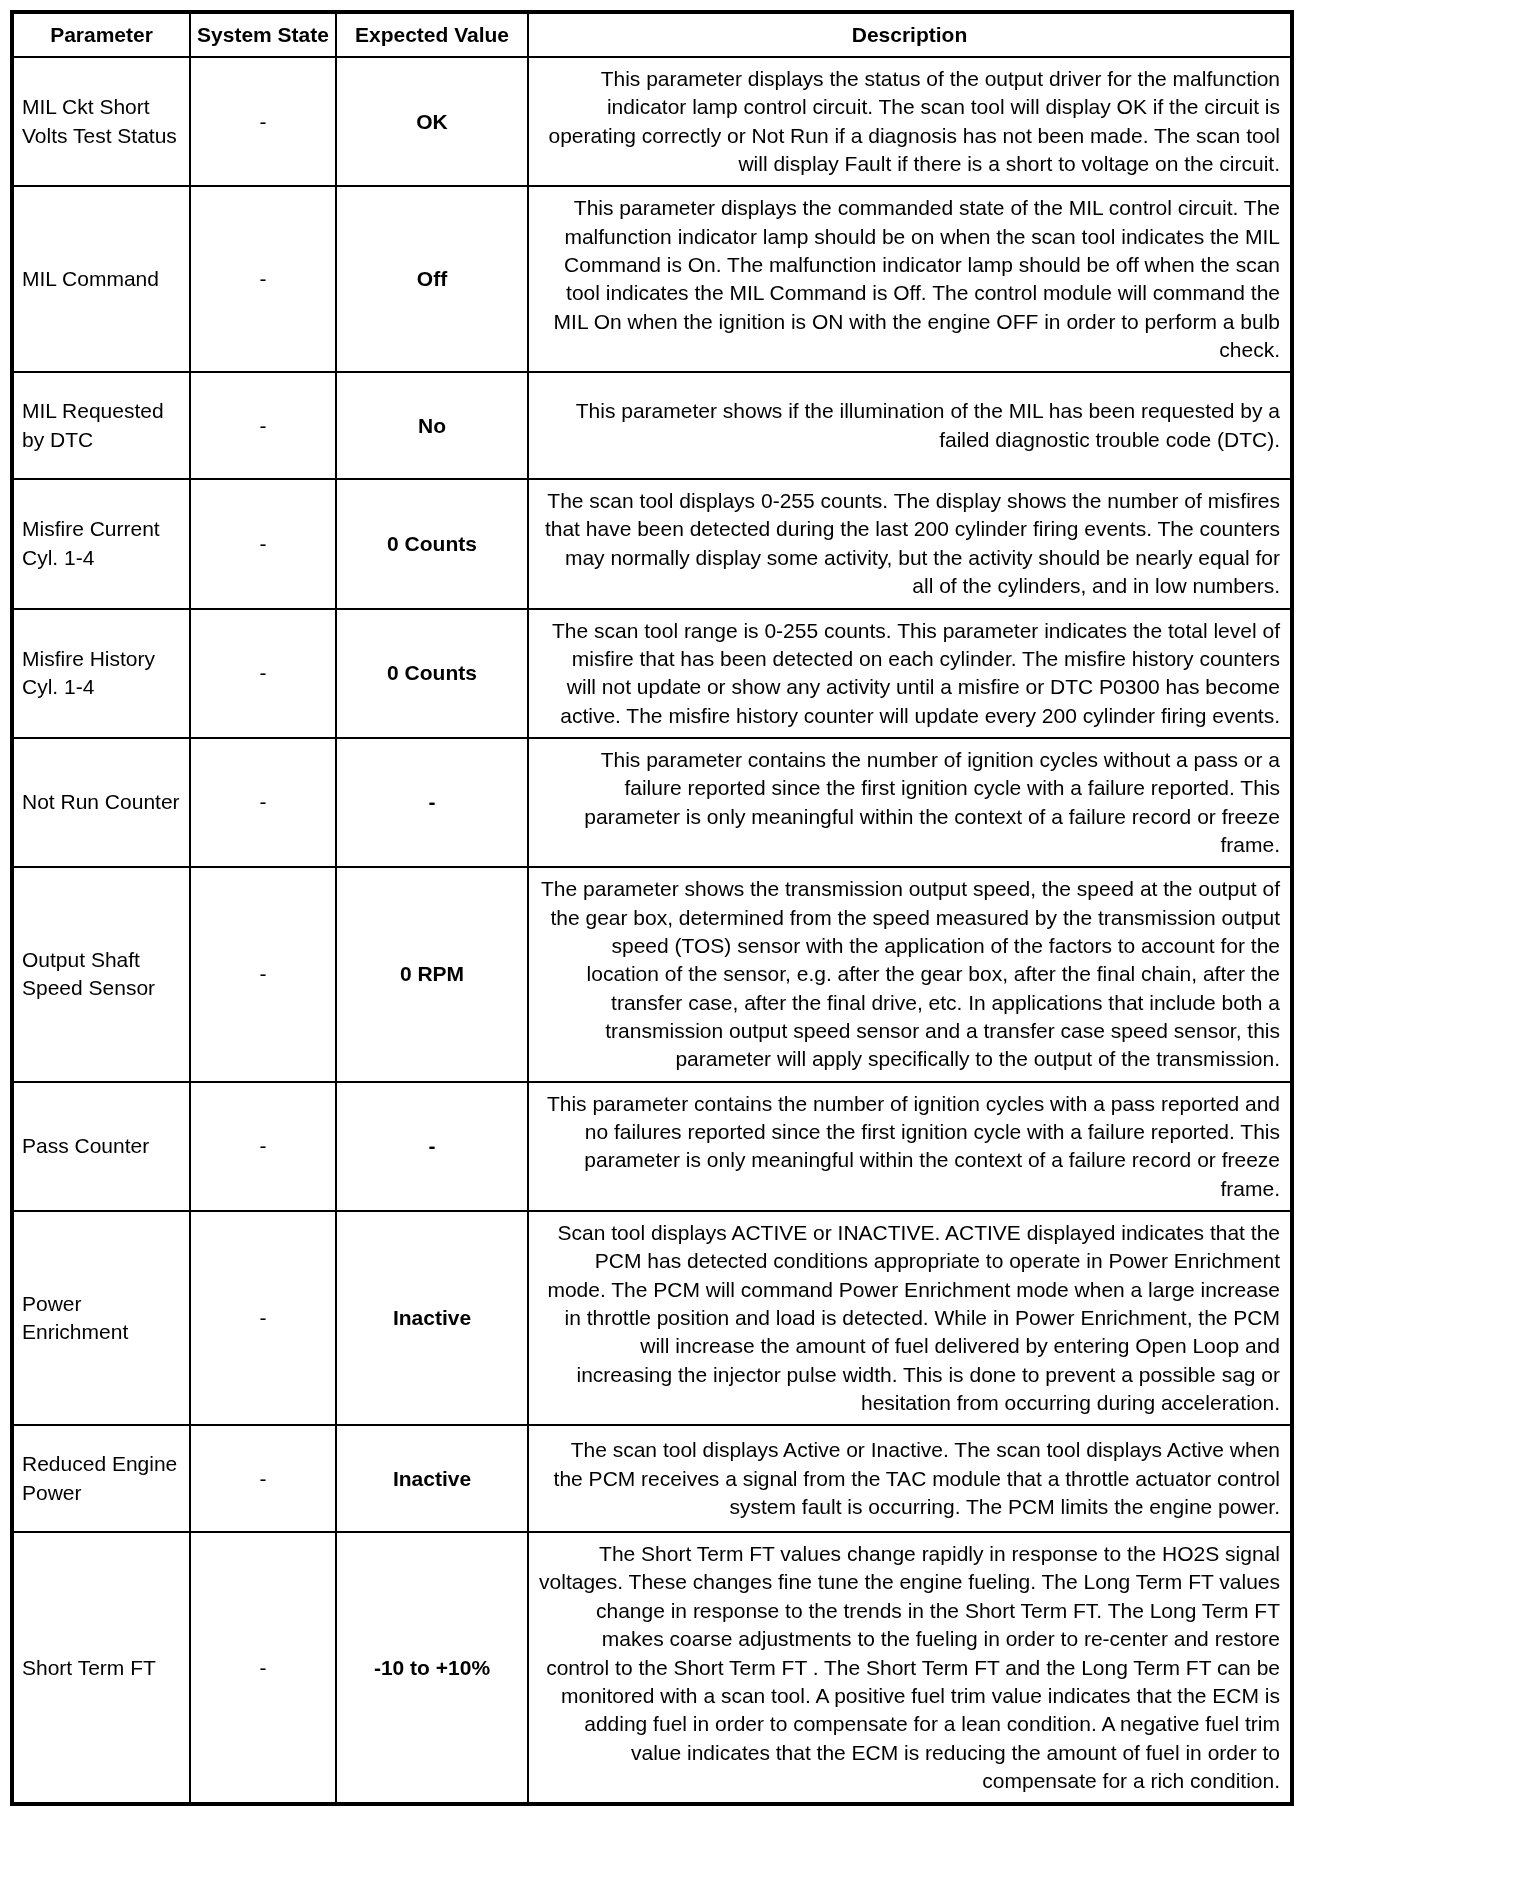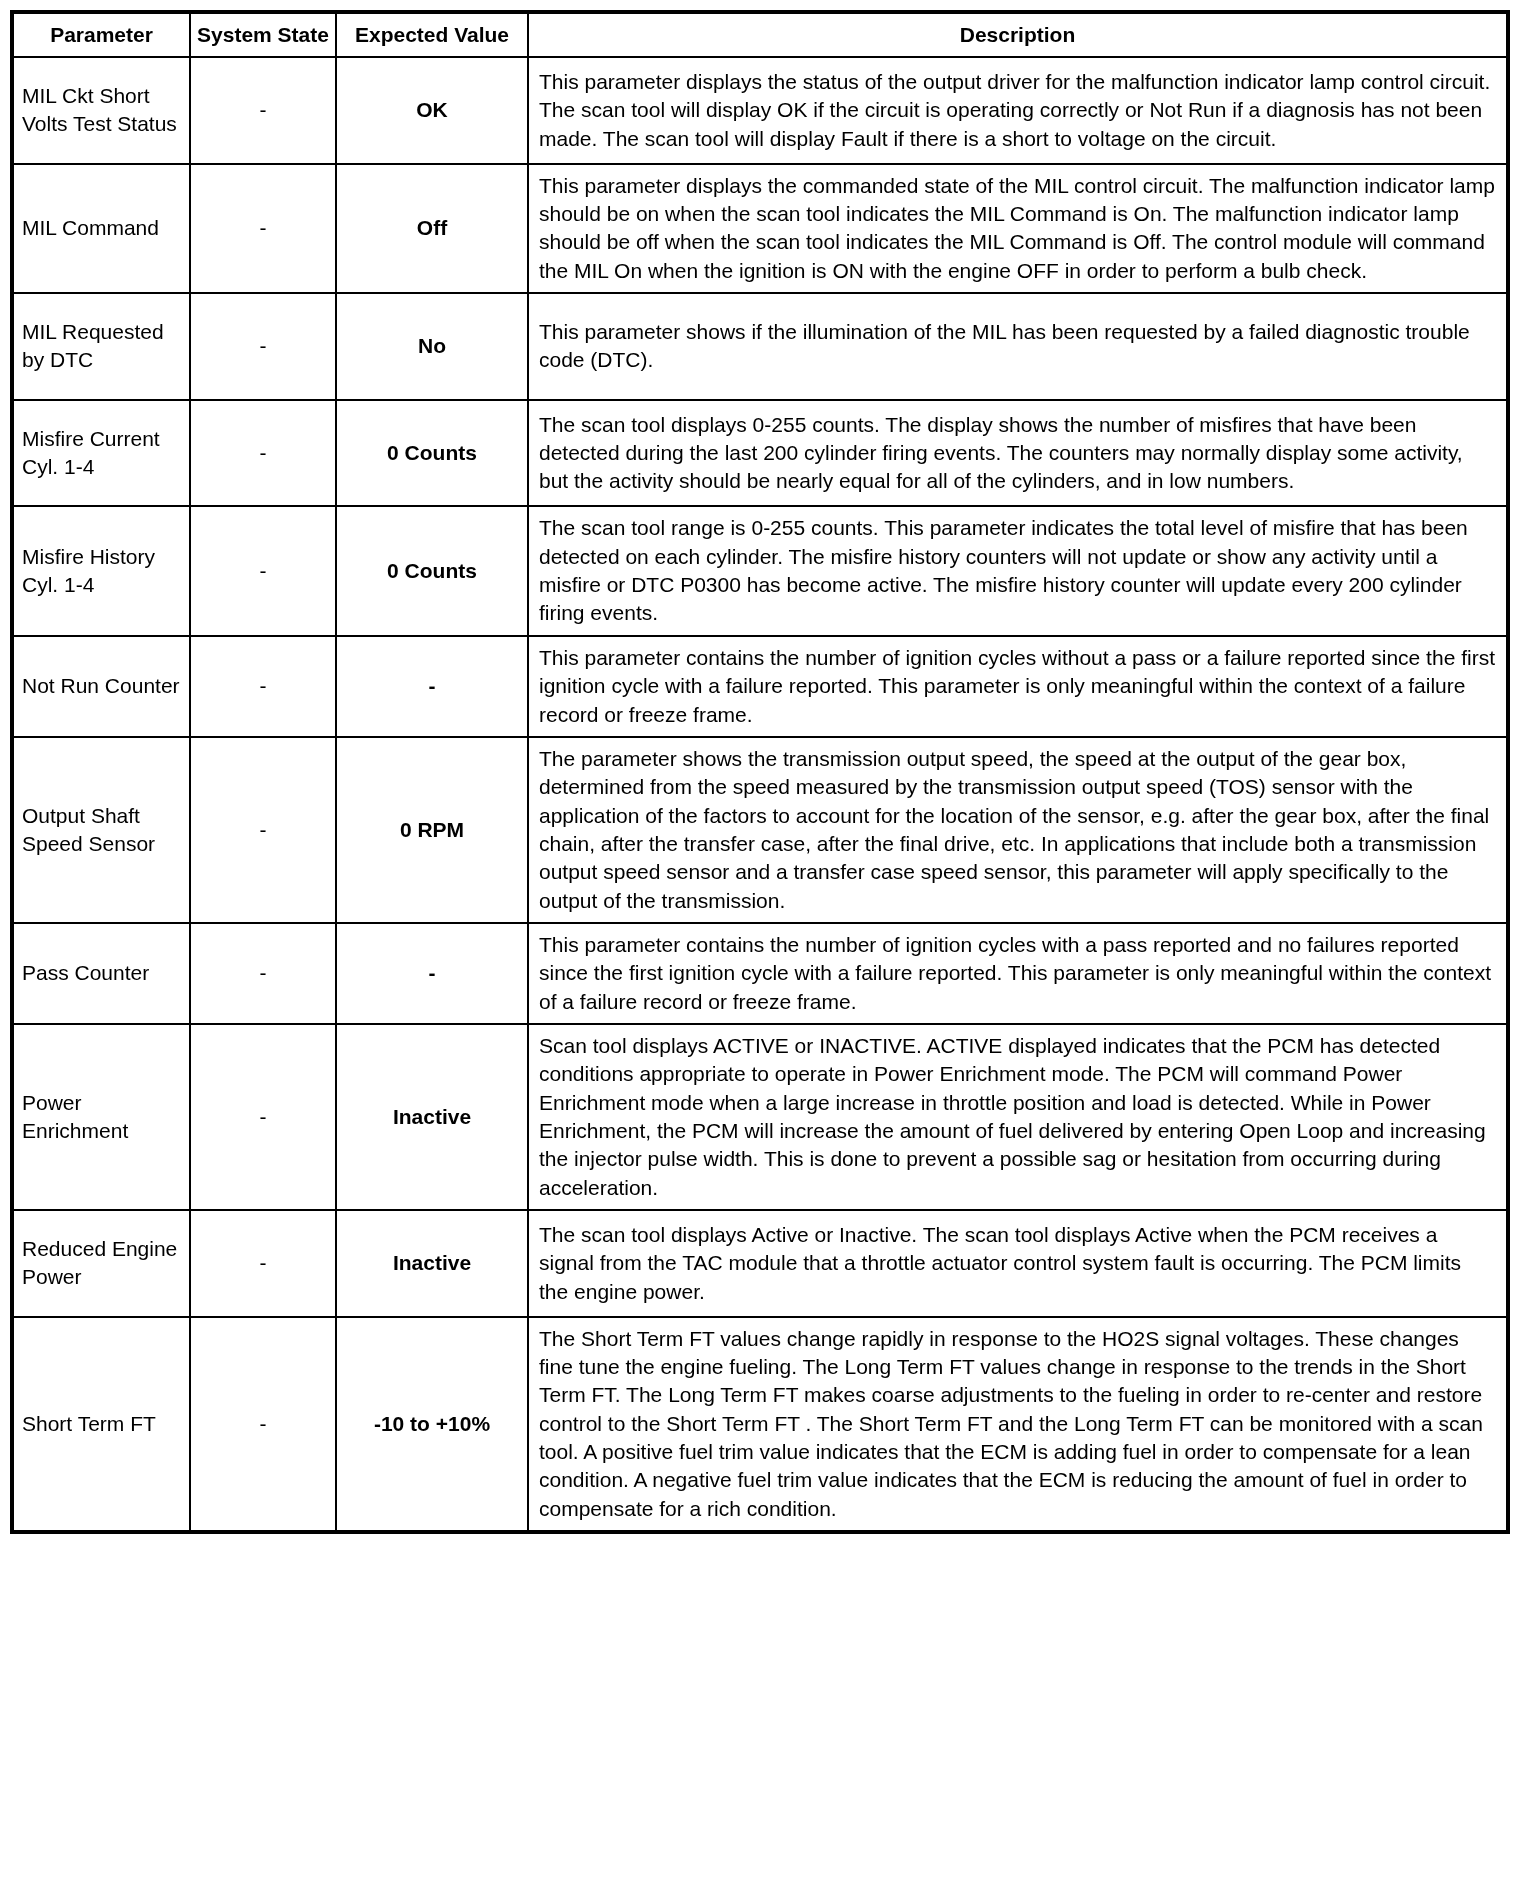--- a/index.html
+++ b/index.html
@@ -10,21 +10,21 @@
   body {
     font-family: "Liberation Sans", "DejaVu Sans", sans-serif;
     color: #000000;
     padding: 10px;
     width: 1520px;
     box-sizing: border-box;
   }
   table.param-table {
     border-collapse: collapse;
     table-layout: fixed;
-    width: 1500px;
+    width: 1284px;
     border: 4px solid #000000;
     background: #ffffff;
   }
   th, td {
     border: 2px solid #000000;
     box-sizing: border-box;
     word-wrap: break-word;
   }
   th {
     font-size: 21px;
@@ -45,21 +45,21 @@
   td.col-state {
     text-align: center;
     padding: 8px 6px;
   }
   td.col-expected {
     text-align: center;
     padding: 8px 6px;
     font-weight: bold;
   }
   td.col-desc {
-    text-align: left;
+    text-align: right;
     padding: 7px 10px;
   }
 </style>
 </head>
 <body>
 
 <table class="param-table">
   <colgroup>
     <col style="width:178px">
     <col style="width:146px">

